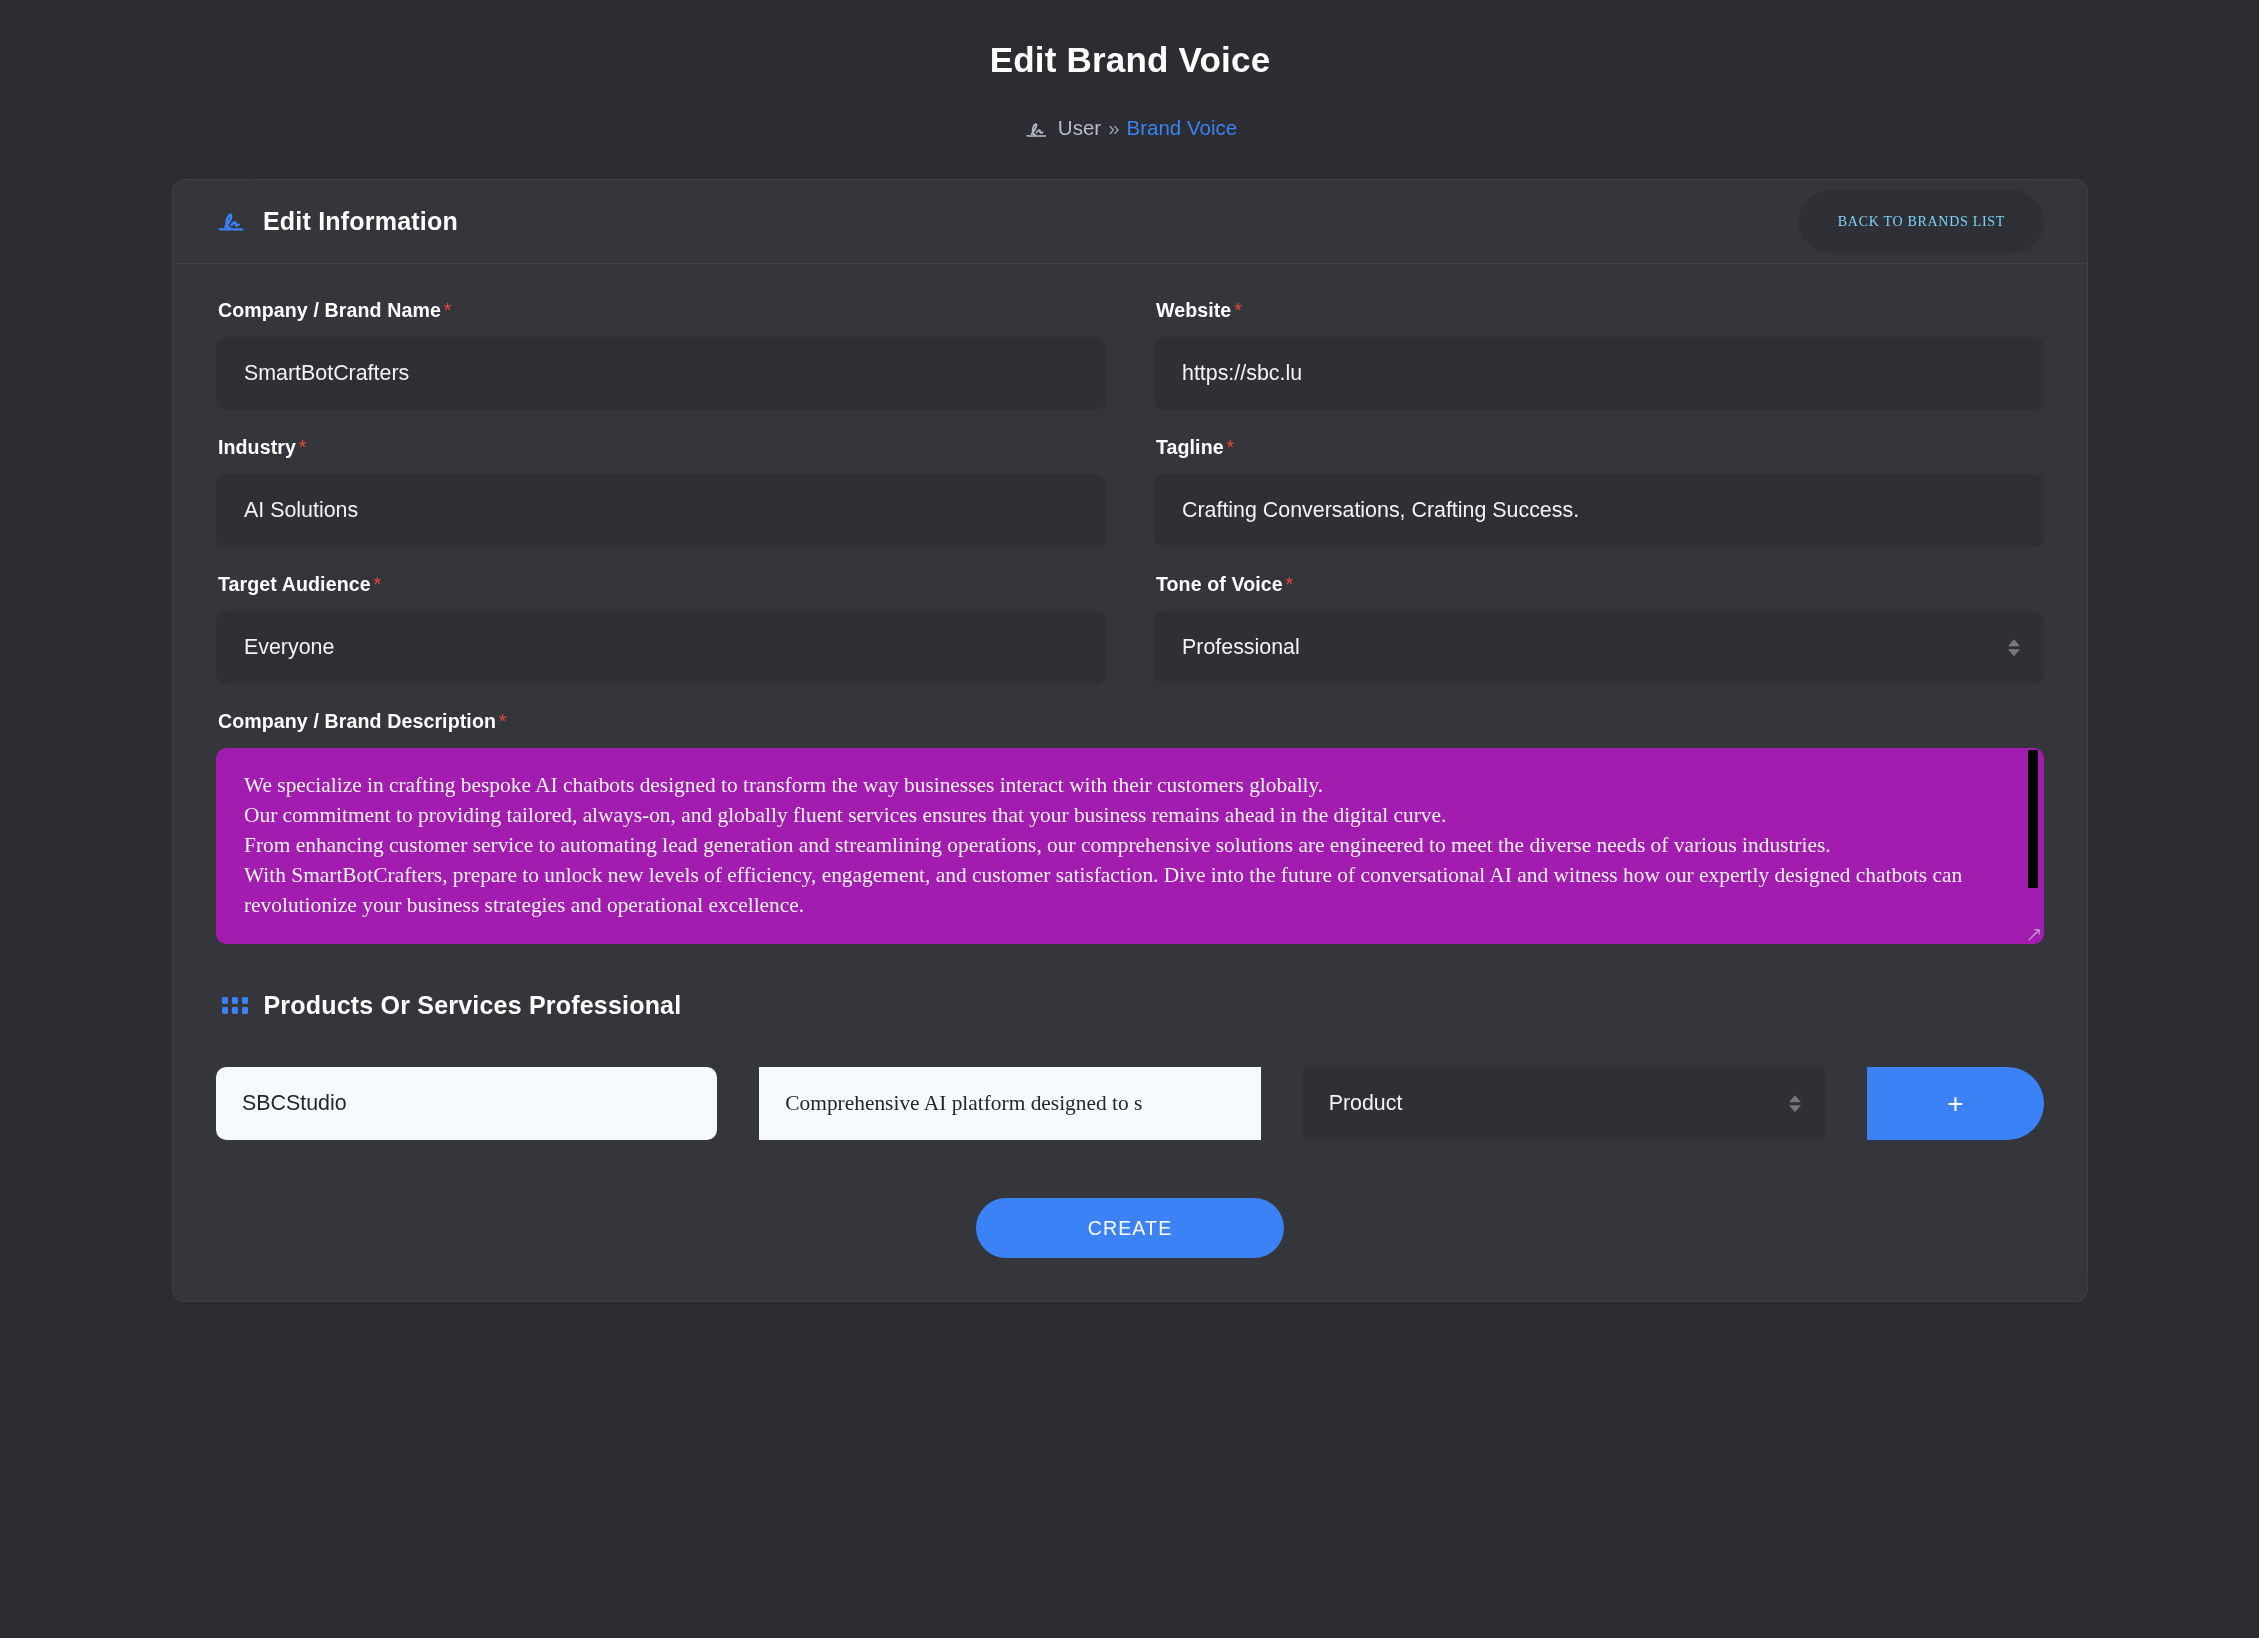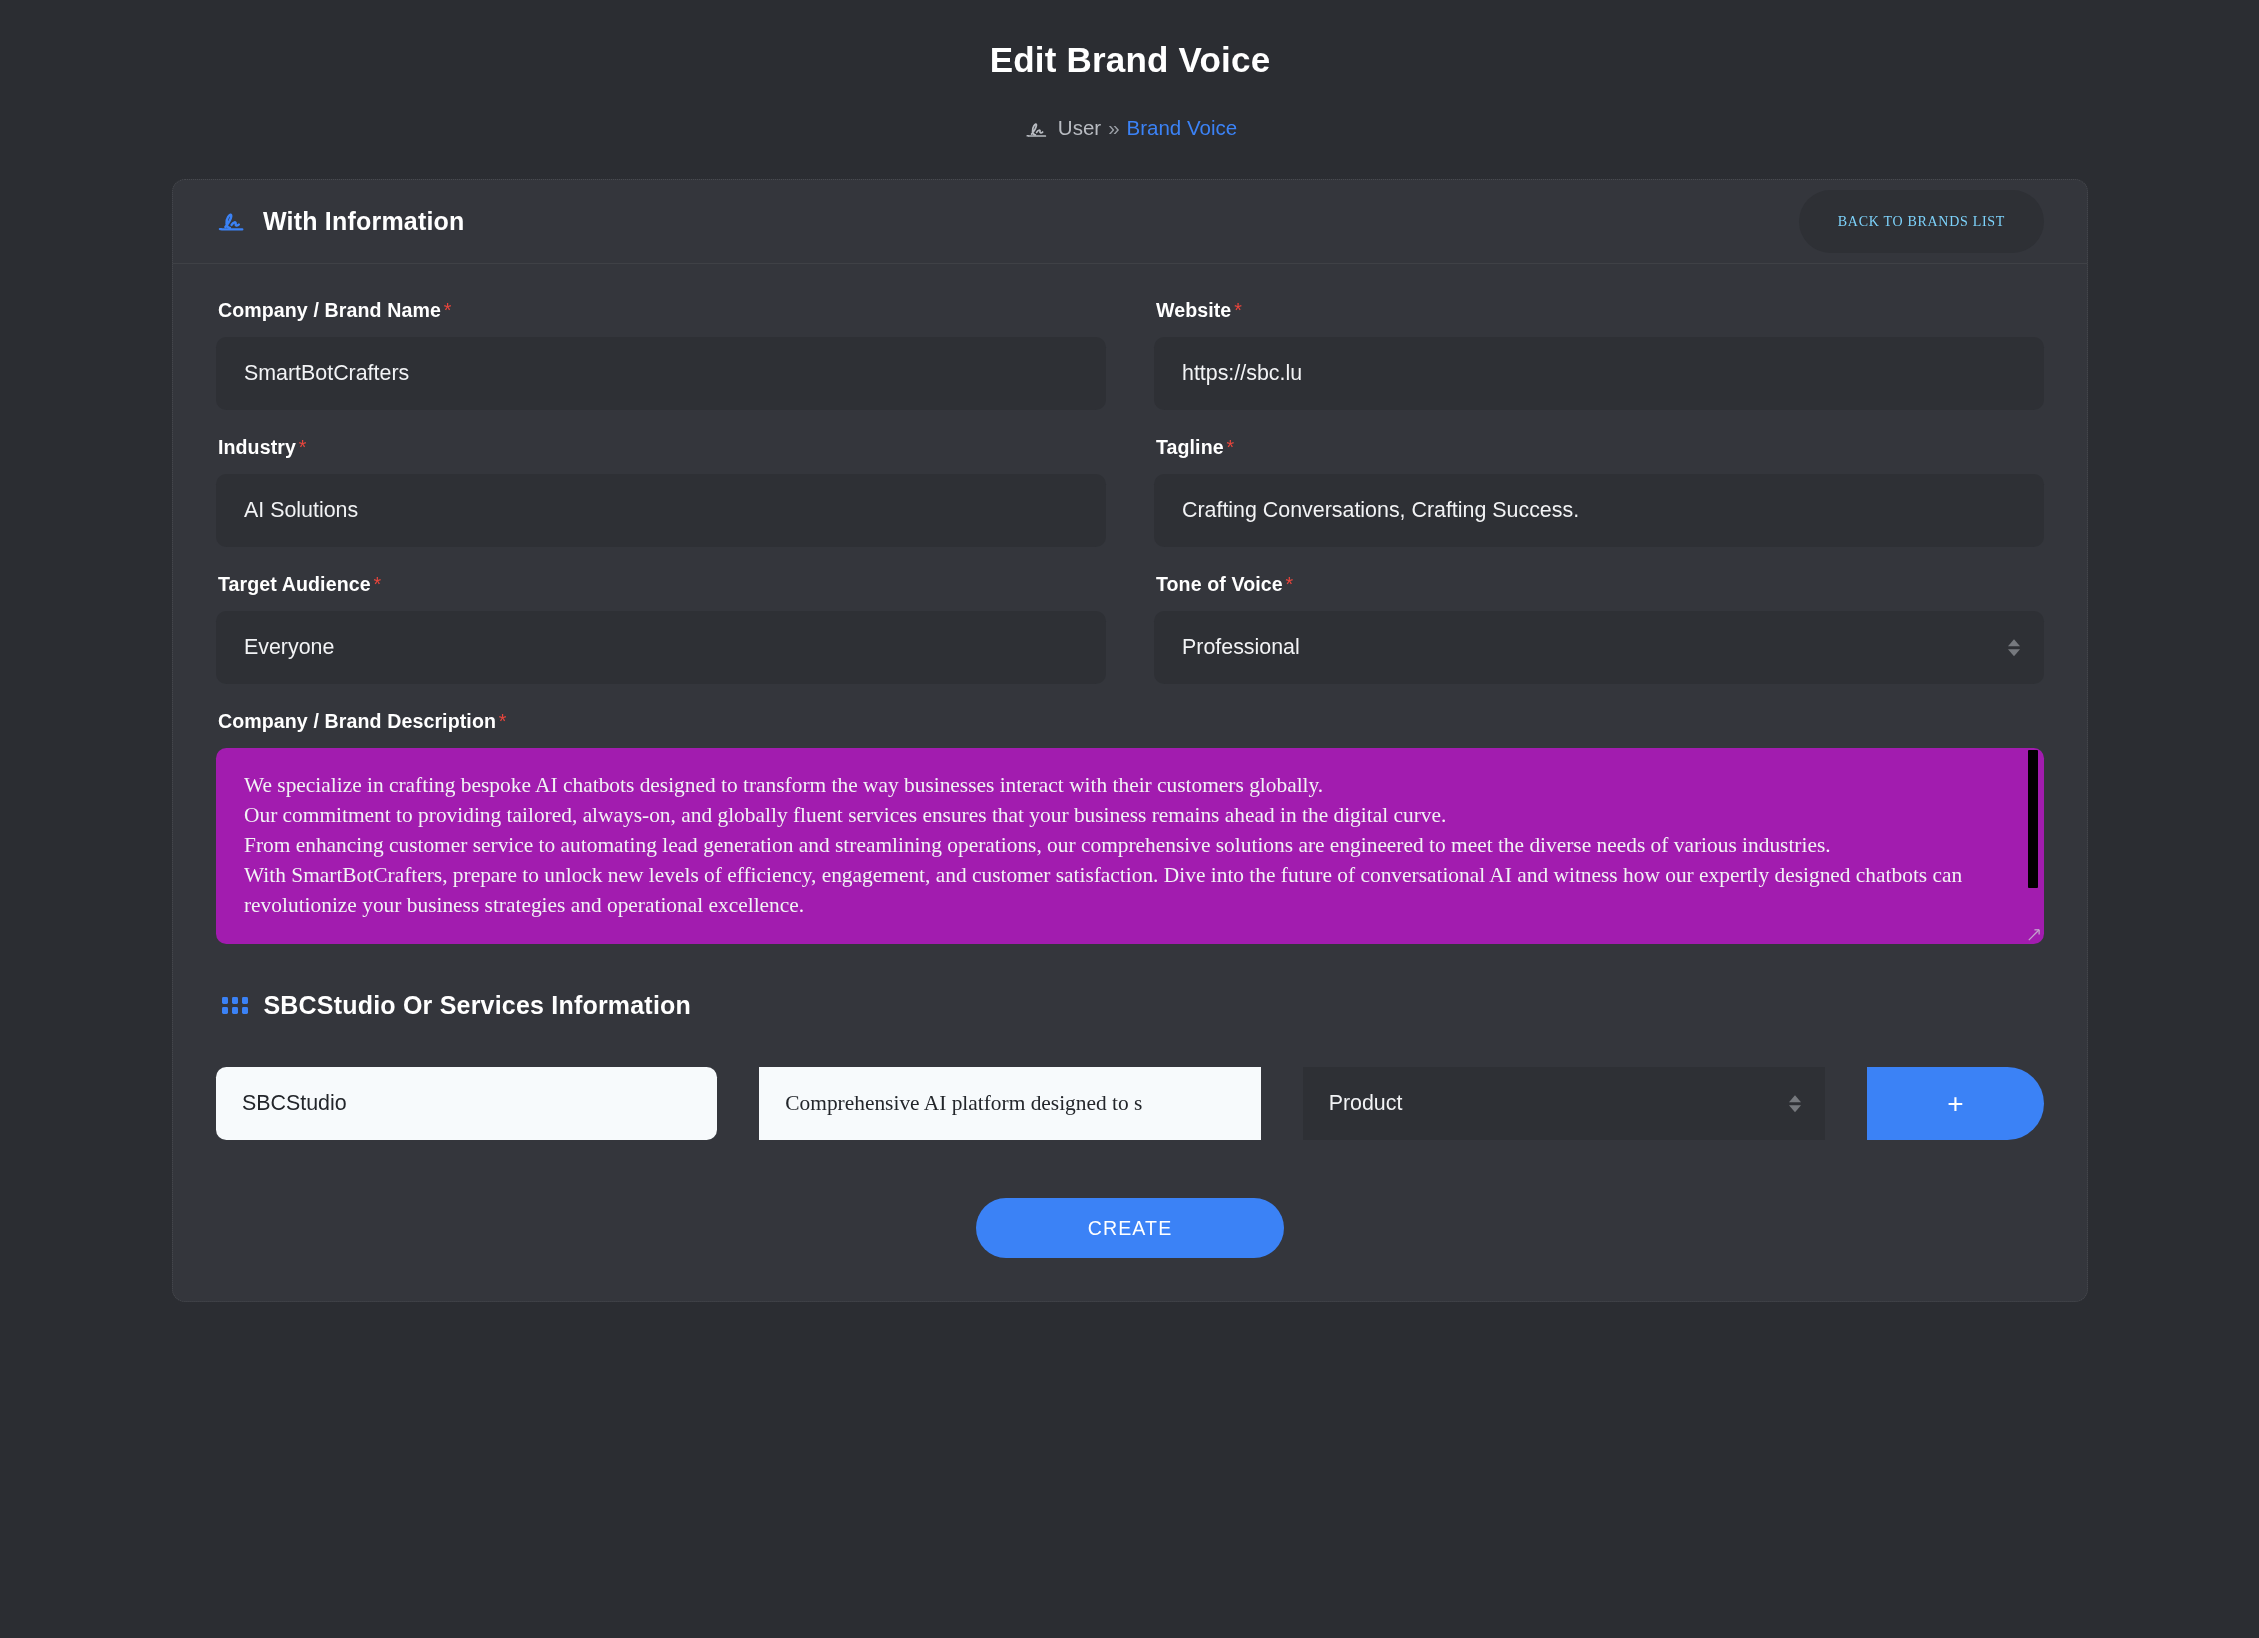--- a/index.html
+++ b/index.html
@@ -209,21 +209,21 @@
     <div class="card-header">
       <div class="card-header-left">
         <span class="sig-icon">
           <svg width="32" height="32" viewBox="0 0 28 28" fill="none">
             <path d="M5 20.5 L23 20.5" stroke="#3b82f6" stroke-width="2" stroke-linecap="round"></path>
             <path d="M3.4 20.2 L4.4 20.2" stroke="#3b82f6" stroke-width="2" stroke-linecap="round"></path>
             <path d="M12.2 19.2 C8.6 19.2 8.4 13 10.6 9.6 C12 7.4 13.6 6.6 13.3 9.2 C12.9 12.6 9.6 16.4 8.2 18.4" stroke="#3b82f6" stroke-width="2.1" stroke-linecap="round" fill="none"></path>
             <path d="M13.6 16.6 C15.2 13.9 17.6 13.4 17.2 15.6 C16.9 17.2 18.6 17.6 20 16.2" stroke="#3b82f6" stroke-width="2.1" stroke-linecap="round" fill="none"></path>
           </svg>
         </span>
-        <span class="card-header-title">With Information</span>
+        <span class="card-header-title">Edit Information</span>
       </div>
       <button class="btn-back">BACK TO BRANDS LIST</button>
     </div>
 
     <div class="card-body">
 
       <div class="form-grid">
 
         <div class="field">
           <label class="field-label">
@@ -298,21 +298,21 @@
 
       <div class="products-head">
         <span class="dots-icon">
           <i></i>
             <i></i>
             <i></i>
             <i></i>
             <i></i>
             <i></i>
         </span>
-        <span class="products-title">SBCStudio Or Services Information</span>
+        <span class="products-title">Products Or Services Professional</span>
       </div>
 
       <div class="product-row">
         <input class="p-name" value="SBCStudio" style="">
         <div class="p-desc">Comprehensive AI platform designed to s</div>
         <div class="p-type-wrap">
           <div class="p-type">Product</div>
           <span class="select-arrows">
             <i class="tri up"></i>
               <i class="tri down"></i>

